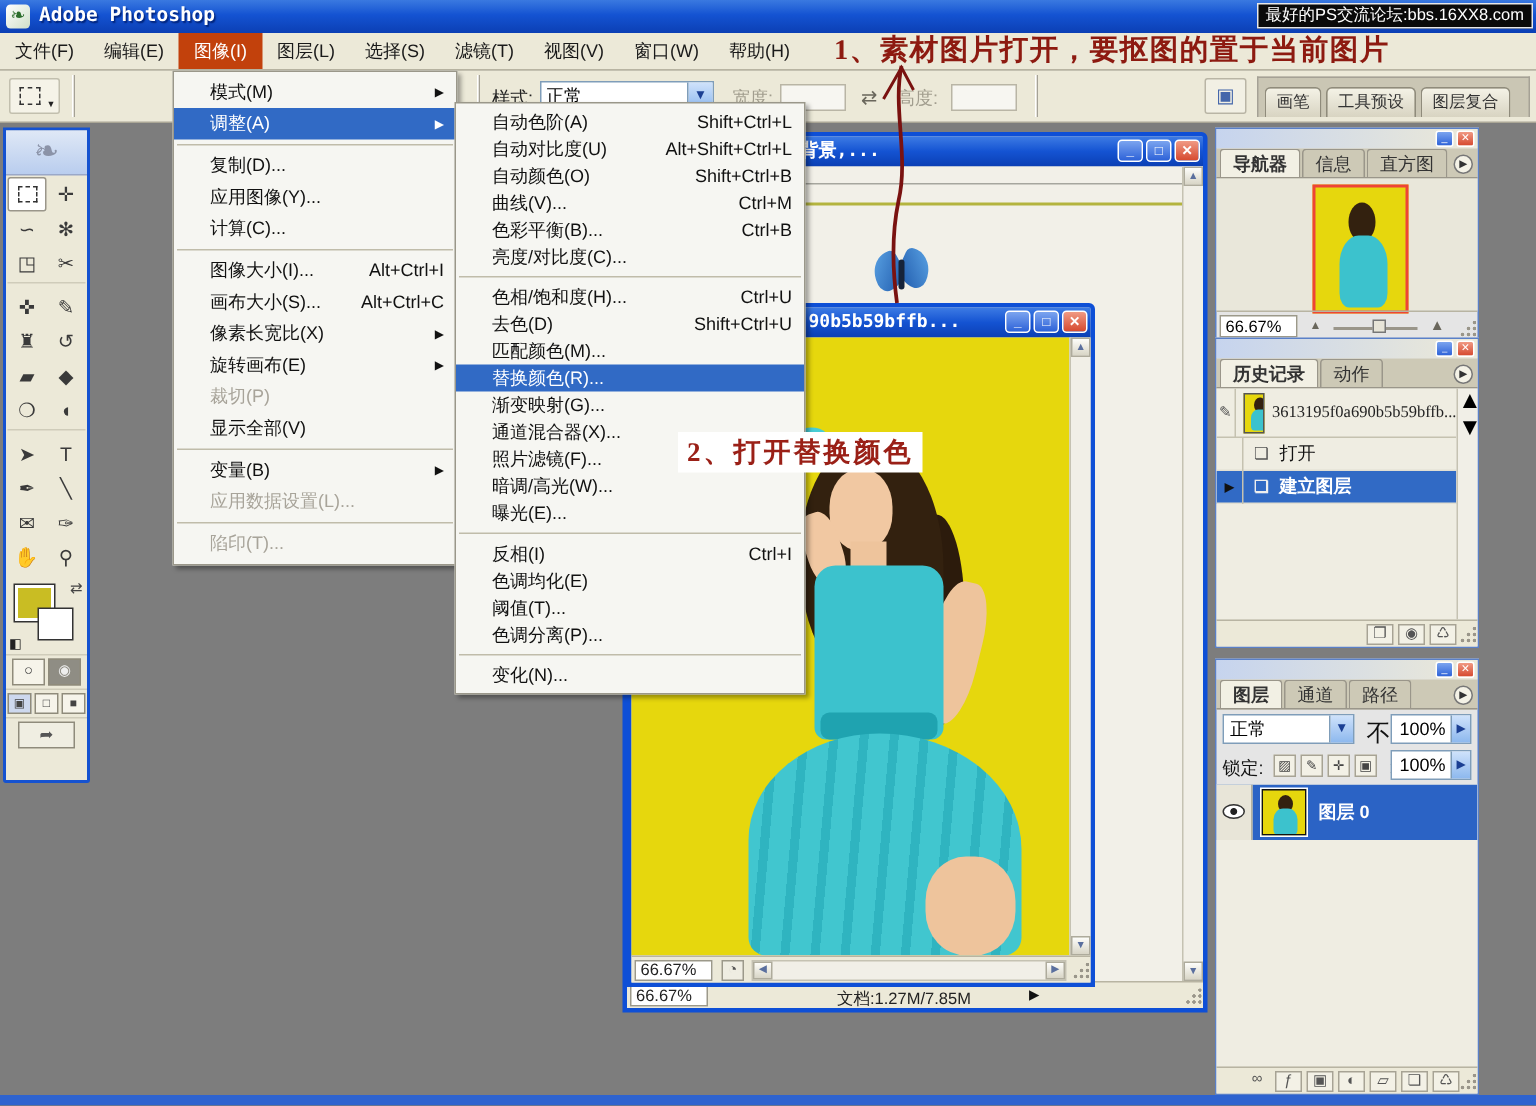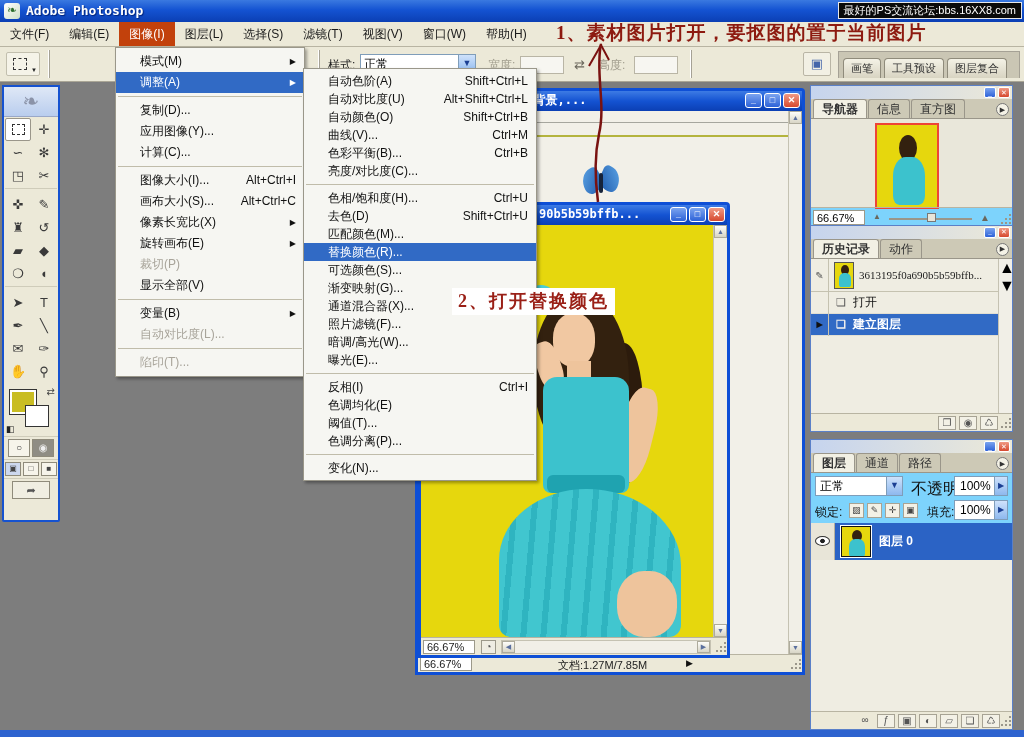--- a/index.html
+++ b/index.html
@@ -140,21 +140,21 @@
   .submenu .msep { margin:4px 2px; }
 
   
   .note1 { left:556px; top:20px; width:470px; color:#8d1a10; font-family:"Liberation Serif", serif;
     font-weight:bold; font-size:19px; letter-spacing:1px; z-index:80; }
   .note2 { left:452px; top:288px; background:#fff; color:#9a2017; font-family:"Liberation Serif", serif;
     font-weight:bold; font-size:18px; letter-spacing:2px; padding:1px 6px 2px; z-index:80; }
   .arrow-svg { left:0; top:0; z-index:70; pointer-events:none; }
 
   
-  .panel { left:810px; width:203px; background:#7dd3fc; border:1px solid #5a80c8; z-index:30; }
+  .panel { left:810px; width:176px; background:#e5e5e5; border:1px solid #5a80c8; z-index:30; }
   .p-head { height:13px; background:linear-gradient(90deg,#c6d4ee,#ece9d8); position:relative; }
   .p-btn { position:absolute; top:1px; width:12px; height:11px; border-radius:2px; border:1px solid #fff;
     color:#fff; font-size:7px; line-height:9px; text-align:center;
     background:linear-gradient(180deg,#7ba4ef,#2d62d8); }
   .p-btn.close { background:linear-gradient(180deg,#f09a84,#d6492f); }
   .p-tabs { height:20px; background:#cdc9b6; display:flex; align-items:flex-end; padding:0 2px;
     border-bottom:1px solid #9a968a; position:relative; }
   .p-tab { height:19px; padding:0 8px; font-size:12px; line-height:18px; color:#333;
     background:#cdc9b6; border:1px solid #9a968a; border-bottom:none; border-radius:3px 3px 0 0; margin-right:1px; }
   .p-tab.active { background:#f2f0e4; font-weight:bold; }
@@ -425,21 +425,21 @@
     </div>
   <div class="mi">
       <span class="lbl">显示全部(V)</span>
     </div>
   <div class="msep"></div>
   <div class="mi">
       <span class="lbl">变量(B)</span>
       <span class="arr">▶</span>
     </div>
   <div class="mi dis">
-      <span class="lbl">自动对比度(L)...</span>
+      <span class="lbl">应用数据设置(L)...</span>
     </div>
   <div class="msep"></div>
   <div class="mi dis">
       <span class="lbl">陷印(T)...</span>
     </div>
 </div>
 
 <div class="abs menu submenu">
   <div class="mi">
       <span class="lbl">自动色阶(A)</span>
@@ -471,23 +471,20 @@
     </div>
   <div class="mi">
       <span class="lbl">去色(D)</span>
       <span class="sc">Shift+Ctrl+U</span>
     </div>
   <div class="mi">
       <span class="lbl">匹配颜色(M)...</span>
     </div>
   <div class="mi sel">
       <span class="lbl">替换颜色(R)...</span>
-    </div>
-  <div class="mi">
-      <span class="lbl">可选颜色(S)...</span>
     </div>
   <div class="mi">
       <span class="lbl">渐变映射(G)...</span>
     </div>
   <div class="mi">
       <span class="lbl">通道混合器(X)...</span>
     </div>
   <div class="mi">
       <span class="lbl">照片滤镜(F)...</span>
     </div>

